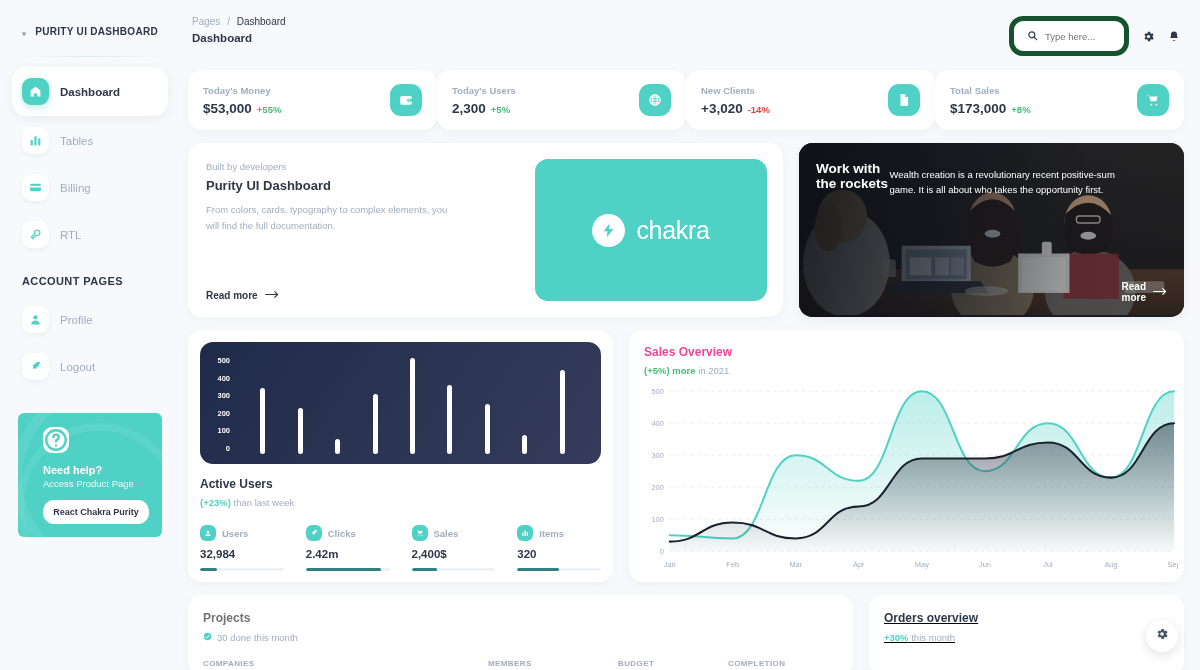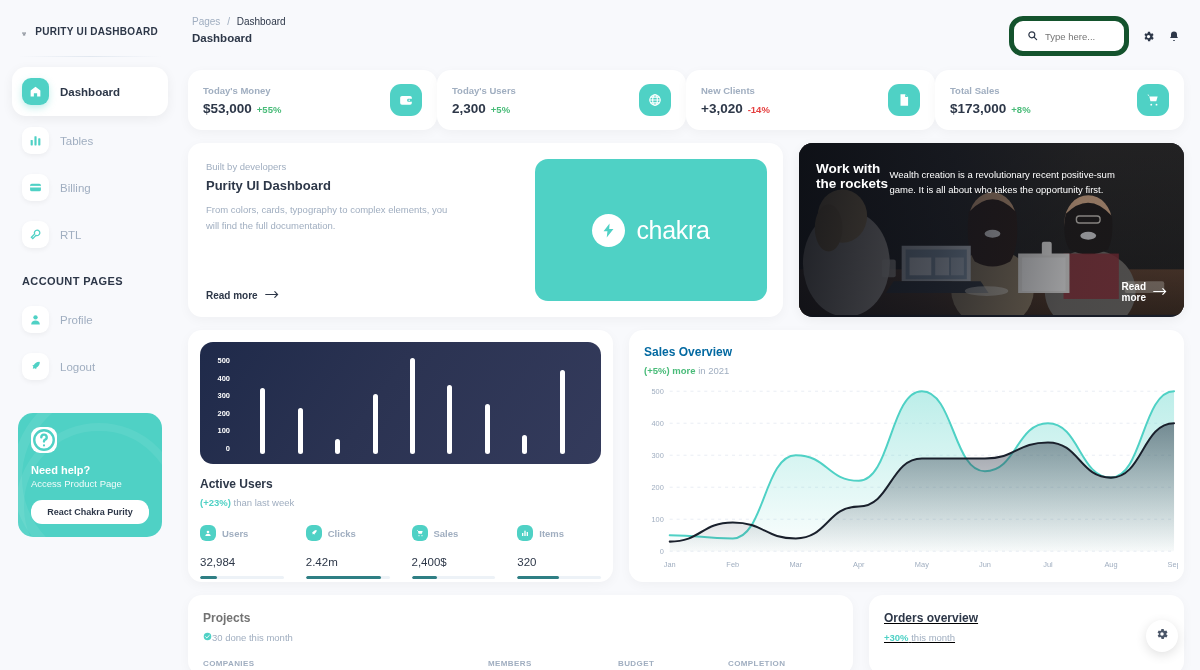--- a/index.html
+++ b/index.html
@@ -36,22 +36,22 @@
     display: flex; align-items: center; justify-content: center;
     flex: 0 0 27px;
   }
   .nav-item.active .nav-icon { background: #4fd1c5; box-shadow: 0 3px 7px rgba(79,209,197,.35); }
   .nav-icon svg { width: 13px; height: 13px; }
   .nav-label { font-size: 11.5px; color: #a0aec0; font-weight: 400; }
   .nav-item.active .nav-label { color: #2d3748; font-weight: 700; }
   .nav-section { font-size: 11px; font-weight: 700; color: #2d3748; letter-spacing: .4px; padding: 16px 10px 8px 10px; }
 
   .help-card {
-    margin: 24px 6px 4px 6px; border-radius: 15px;
-    background: #4fd1c5; padding: 14px 13px 13px 13px;
+    margin: 24px 6px 4px 6px; border-radius: 6px;
+    background: #4fd1c5; padding: 14px 13px 13px 25px;
     position: relative; overflow: hidden;
   }
   .help-card::before {
     content: ''; position: absolute; right: -40px; top: -30px;
     width: 170px; height: 170px; border-radius: 50%;
     border: 10px solid rgba(255,255,255,.08);
   }
   .help-card::after {
     content: ''; position: absolute; right: -20px; top: 10px;
     width: 150px; height: 150px; border-radius: 50%;
@@ -158,43 +158,43 @@
 
   .active-title { font-size: 12px; font-weight: 700; color: #2d3748; margin-top: 13px; }
   .active-sub { font-size: 9.5px; color: #a0aec0; margin-top: 6px; }
   .active-sub b { color: #4fd1c5; }
   .metrics { display: flex; gap: 22px; margin-top: 17px; }
   .metric { flex: 1; }
   .metric-head { display: flex; align-items: center; gap: 6px; }
   .metric-ic { width: 16px; height: 16px; border-radius: 6px; background: #4fd1c5; display: flex; align-items: center; justify-content: center; flex: 0 0 16px; }
   .metric-ic svg { width: 8px; height: 8px; }
   .metric-name { font-size: 9.5px; color: #a0aec0; font-weight: 700; }
-  .metric-val { font-size: 11.5px; font-weight: 400; color: #2d3748; margin-top: 15px; }
+  .metric-val { font-size: 11.5px; font-weight: 700; color: #2d3748; margin-top: 7px; }
   .metric-track { height: 3px; background: #edf2f7; border-radius: 2px; margin-top: 8px; overflow: hidden; }
   .metric-fill { height: 100%; background: #2f7f84; border-radius: 2px; }
 
   .sales-card {
     flex: 1; background: #fff; border-radius: 14px;
     box-shadow: 0 3px 12px rgba(0,0,0,.04); padding: 15px 6px 10px 15px; height: 252px;
     display: flex; flex-direction: column; overflow: hidden;
   }
-  .sales-title { font-size: 12px; font-weight: 700; color: #0369a1; }
+  .sales-title { font-size: 12px; font-weight: 700; color: #ec4899; }
   .sales-sub { font-size: 9.5px; color: #a0aec0; margin-top: 6px; }
   .sales-sub b { color: #48bb78; }
   .sales-plot { flex: 1; position: relative; margin-top: 9px; }
   .sales-plot svg { position: absolute; inset: 0; width: 100%; height: 100%; }
 
   
   .bottom-row { display: flex; gap: 16px; margin-top: 13px; }
   .projects-card {
     flex: 0 0 665px; background: #fff; border-radius: 14px;
     box-shadow: 0 3px 12px rgba(0,0,0,.04); padding: 16px 15px; height: 80px; overflow: hidden;
   }
   .projects-title { font-size: 12px; font-weight: 700; color: #737373; }
-  .projects-sub { display: flex; align-items: center; font-size: 9.5px; color: #a0aec0; margin-top: 7px; }
+  .projects-sub { display: flex; align-items: center; gap: 5px; font-size: 9.5px; color: #a0aec0; margin-top: 7px; }
   .proj-head { display: flex; margin-top: 16px; }
   .proj-th { font-size: 8px; color: #a0aec0; font-weight: 700; letter-spacing: .4px; }
 
   .orders-card {
     flex: 1; background: #fff; border-radius: 14px;
     box-shadow: 0 3px 12px rgba(0,0,0,.04); padding: 16px 15px; height: 80px; overflow: hidden; text-decoration: underline;
   }
   .orders-title { font-size: 12px; font-weight: 700; color: #2d3748; }
   .orders-sub { font-size: 9.5px; color: #a0aec0; margin-top: 7px; }
   .orders-sub b { color: #4fd1c5; }

